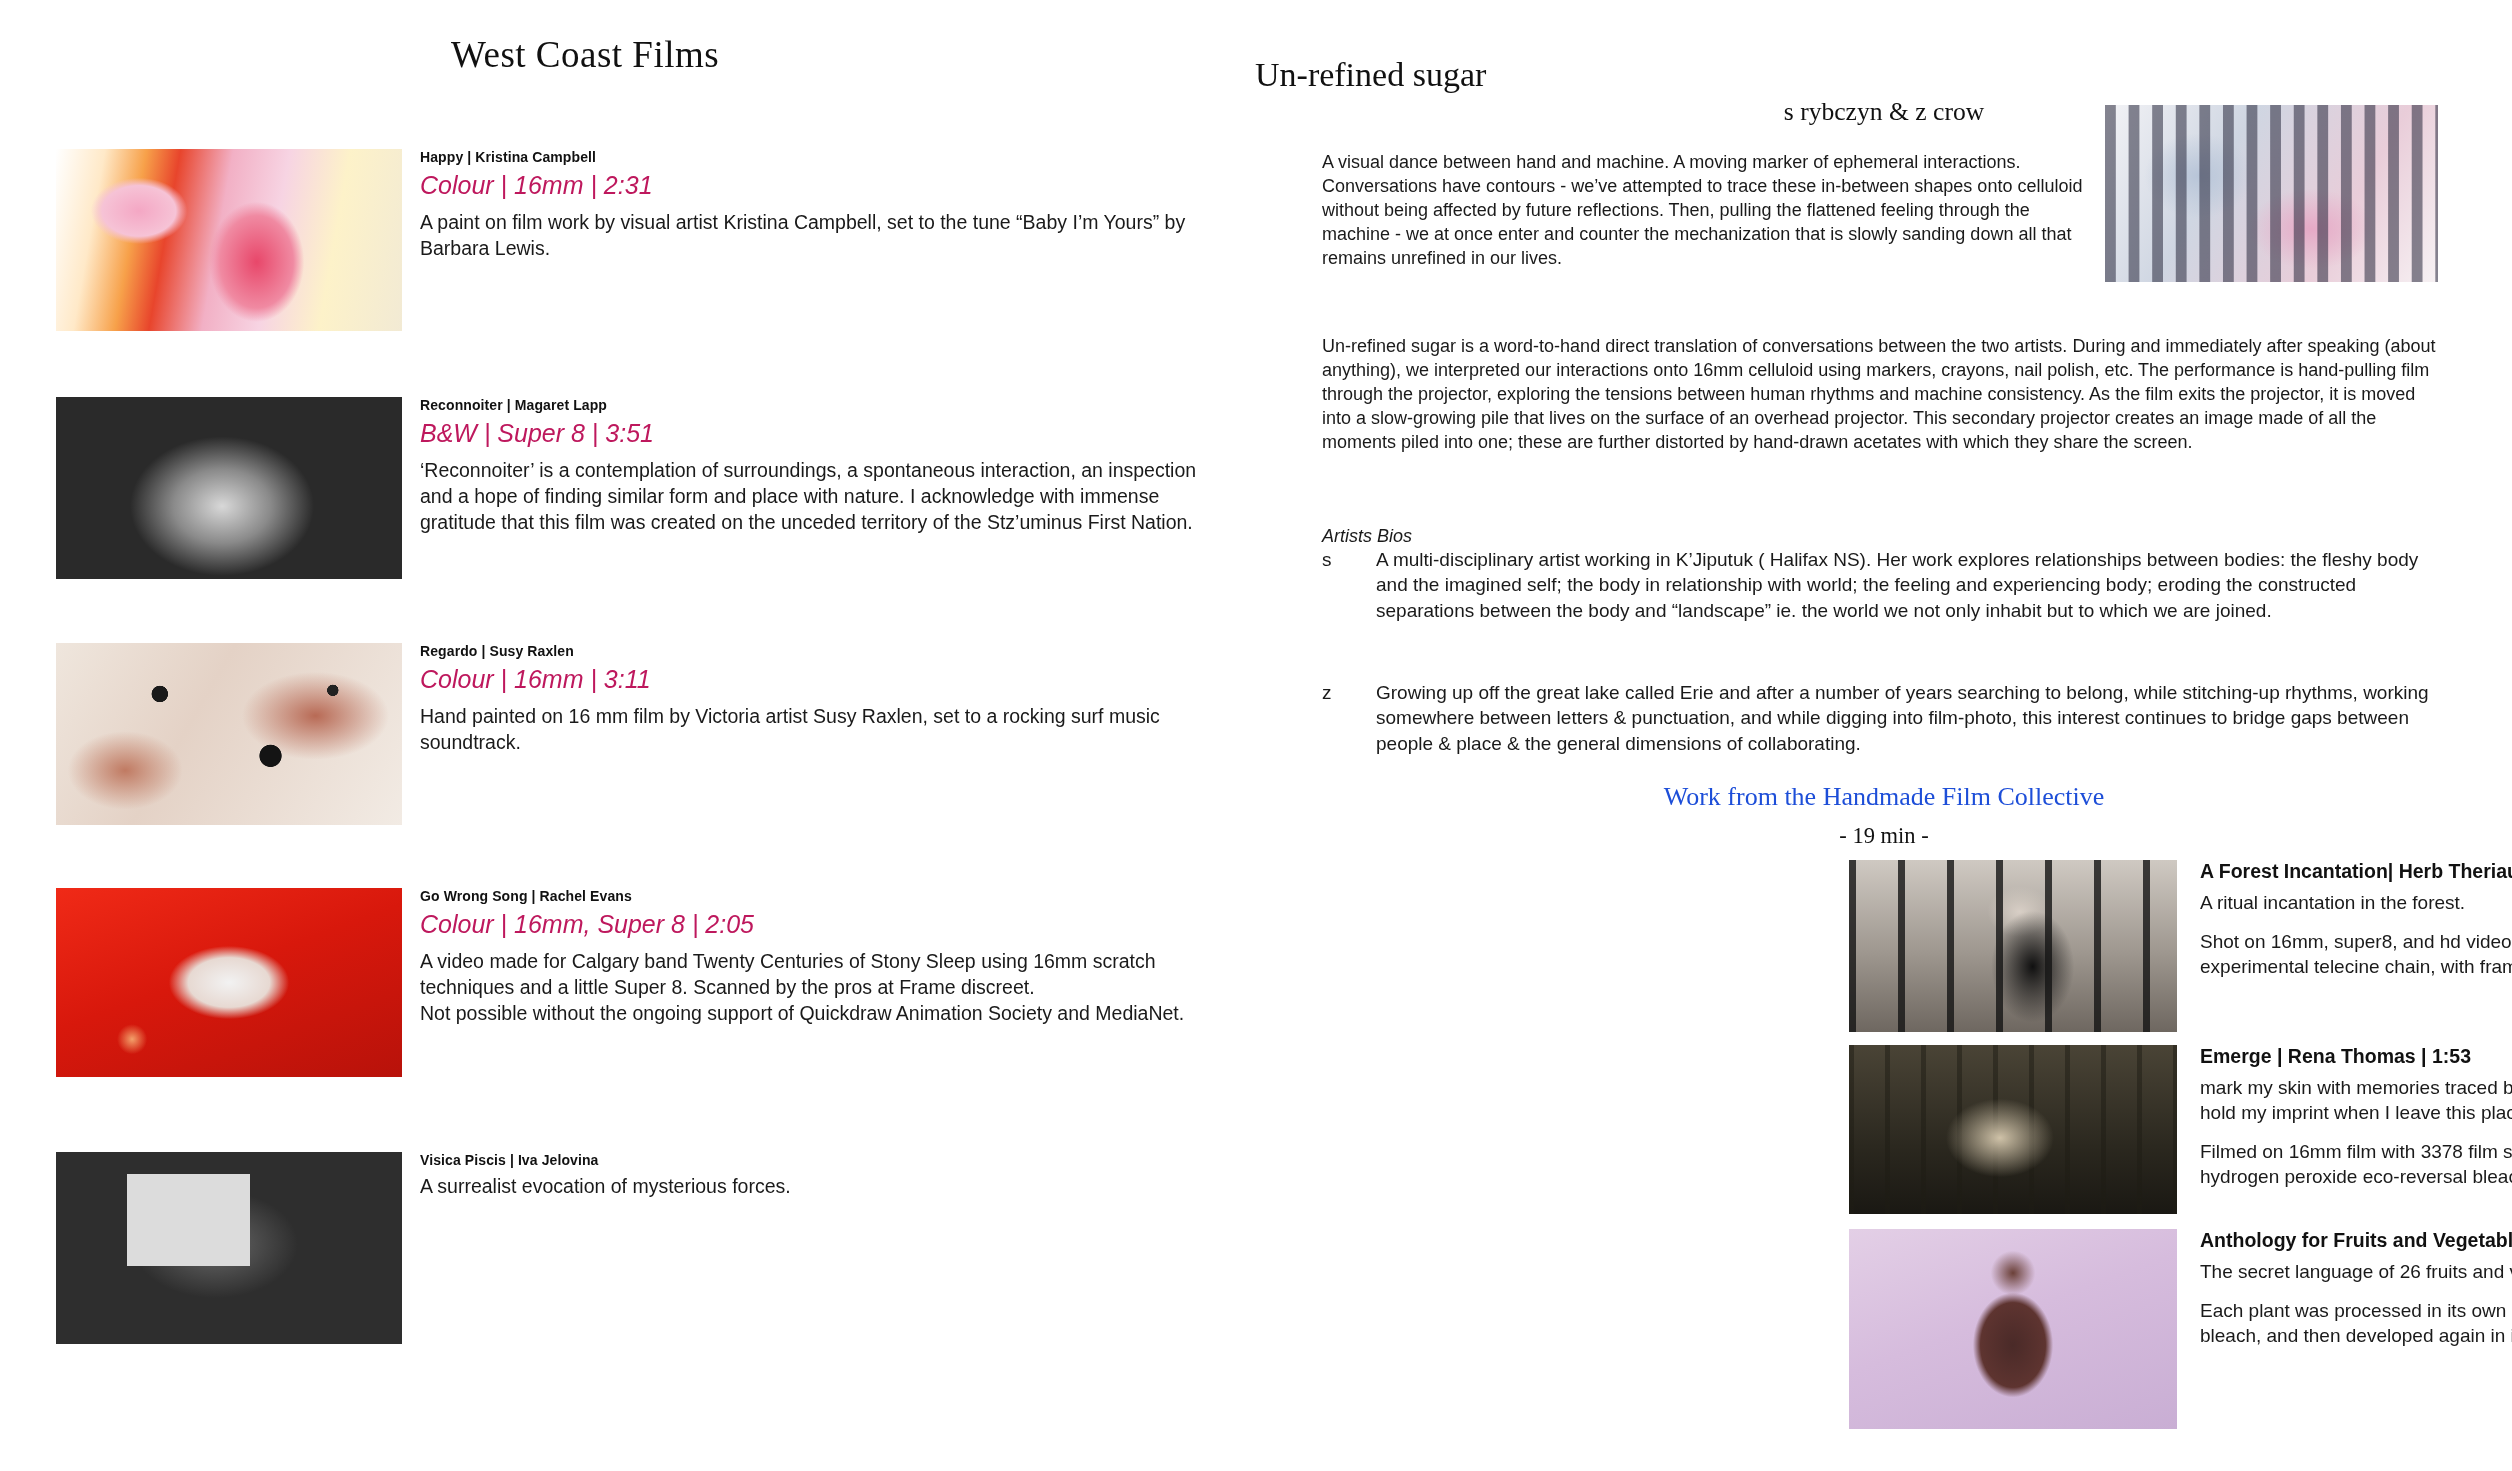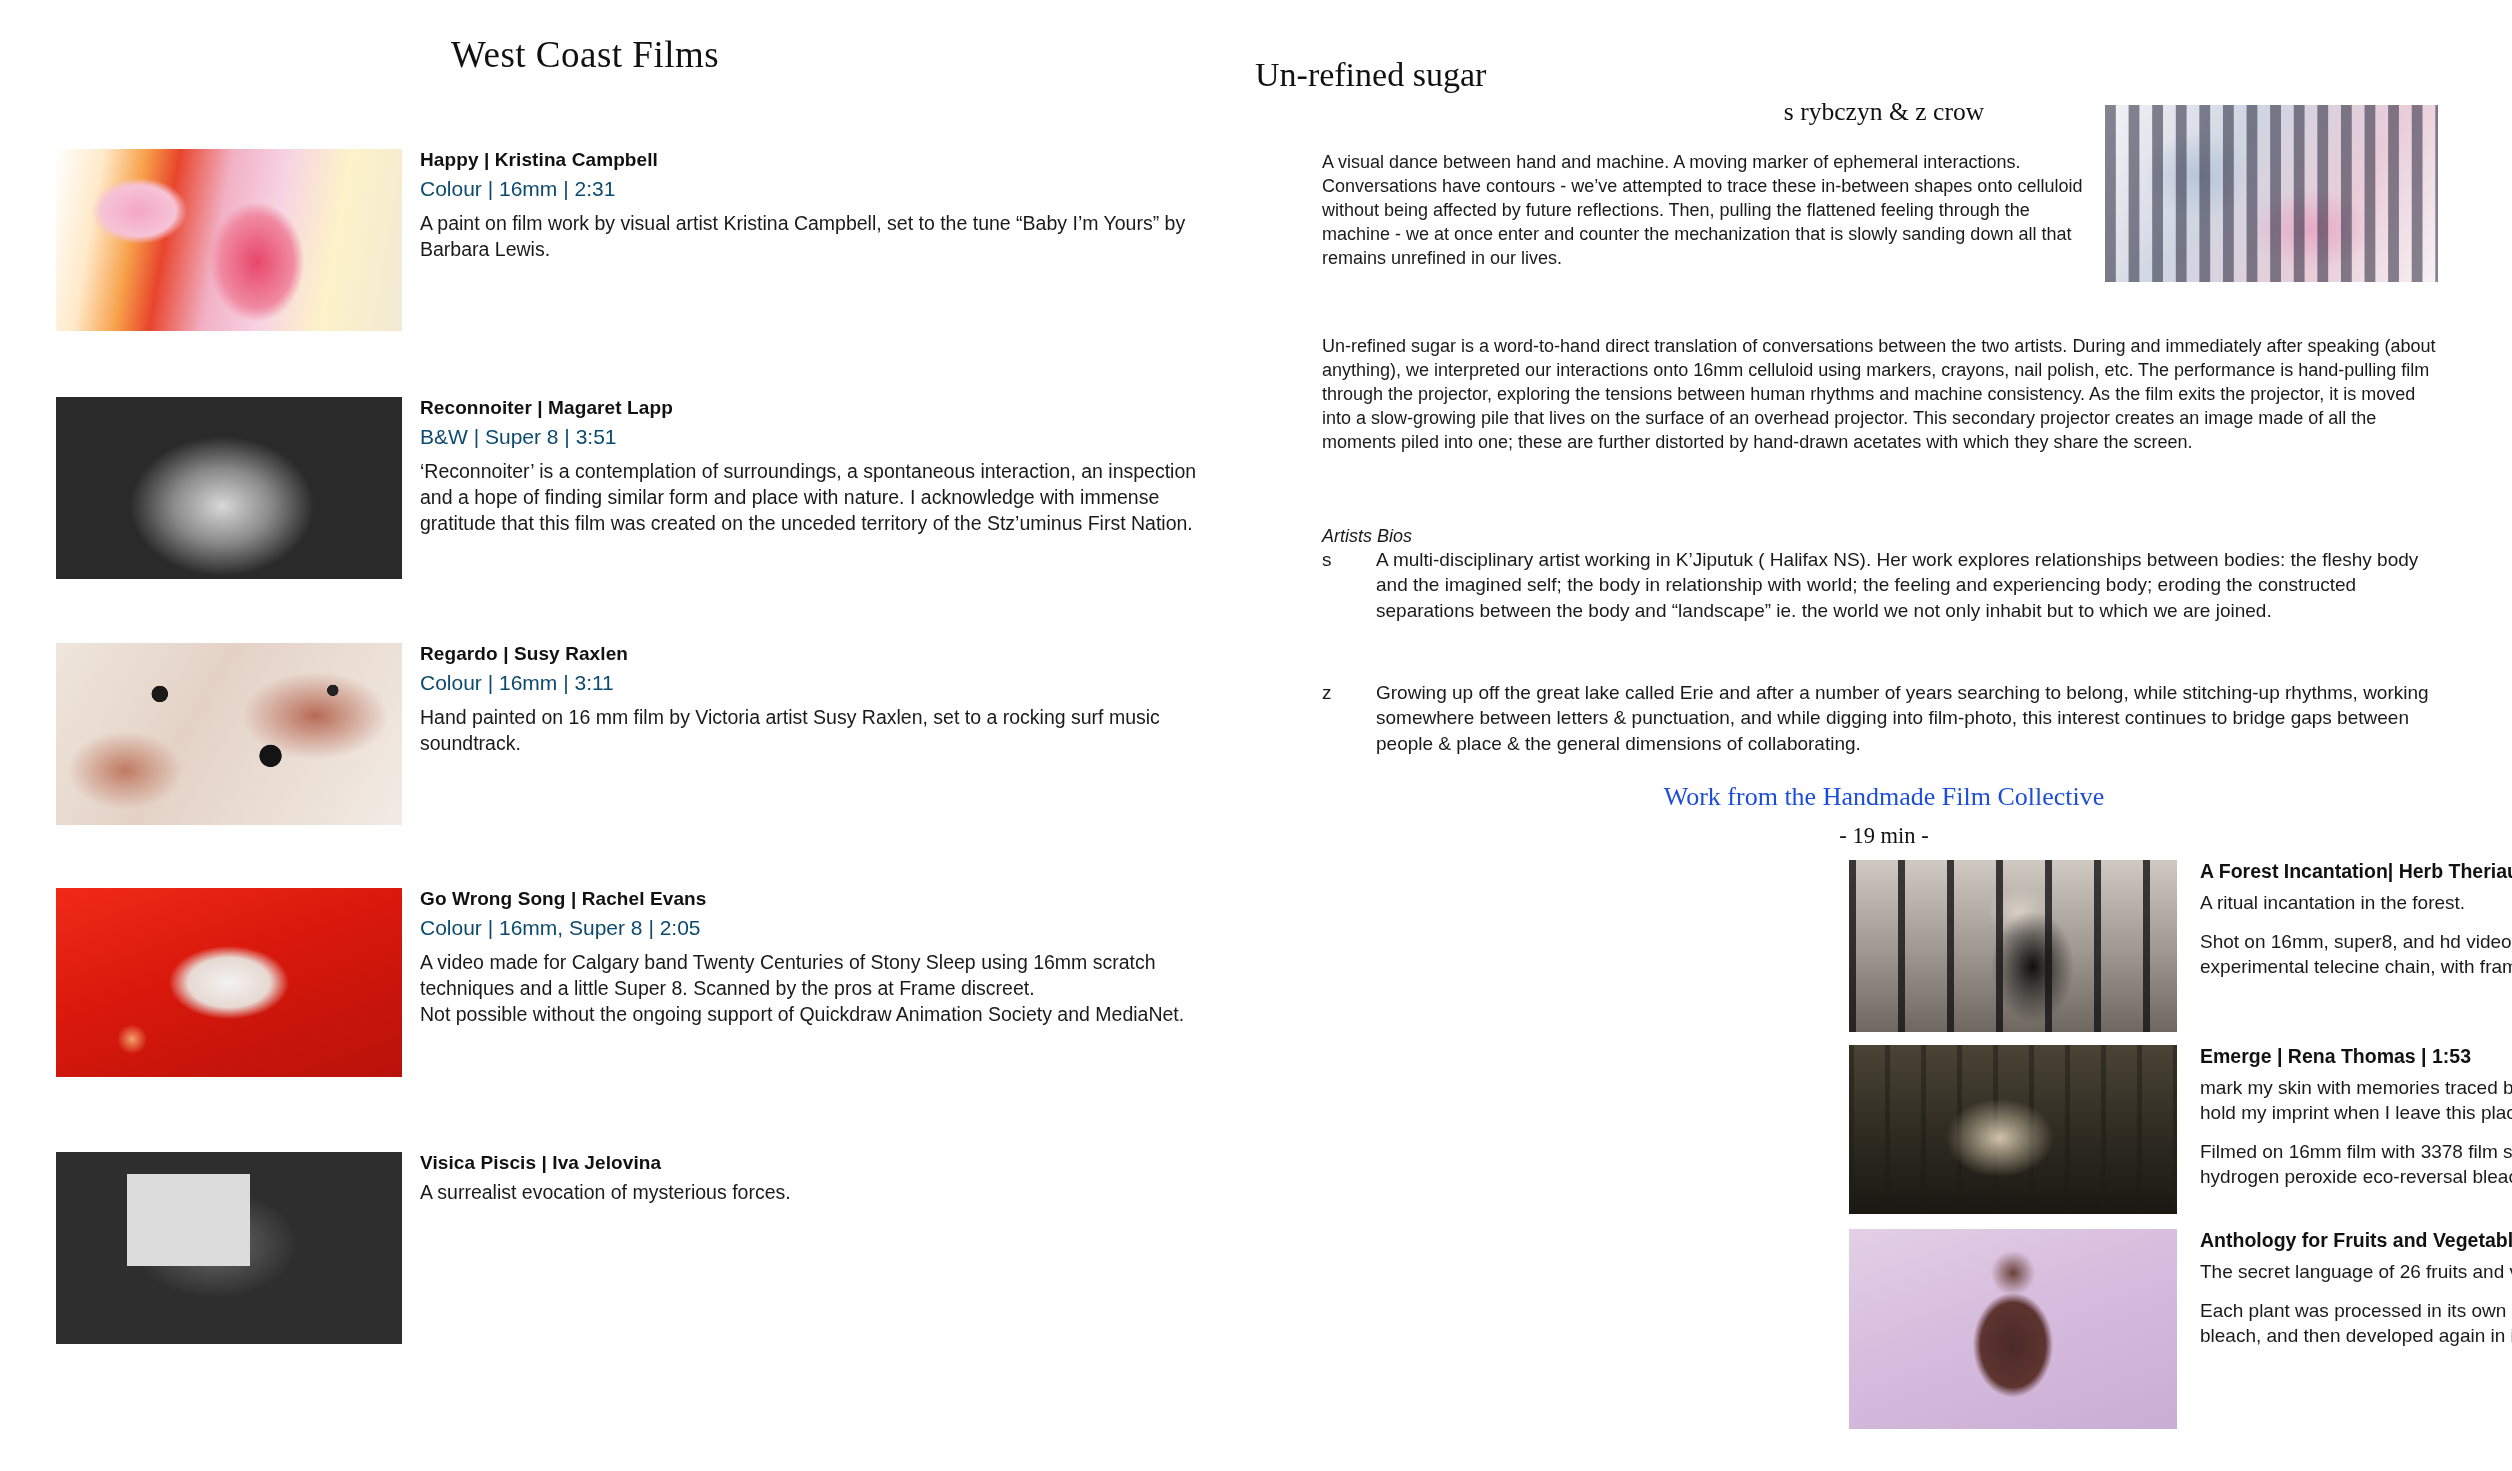--- a/index.html
+++ b/index.html
@@ -49,30 +49,31 @@
     overflow: hidden;
     border: 0;
   }
   .film-text {
     position: absolute;
     left: 420px;
     top: 0;
     width: 783px;
   }
   .film-title {
-    font-size: 19px;
+    font-size: 14px;
     font-weight: bold;
     color: #111;
     letter-spacing: 0.1px;
     margin-bottom: 5.6px;
   }
   .film-meta {
-    font-size: 21px;
-    color: #0c4a6e;
+    font-size: 25px;
+    color: #be185d;
     margin-bottom: 10.2px;
+    font-style: italic;
   }
   .film-desc {
     font-size: 19.5px;
     line-height: 1.33;
     color: #1a1a1a;
   }
   .film-desc p { margin: 0; }
   .film-desc p + p { margin-top: 0px; }
 
   

